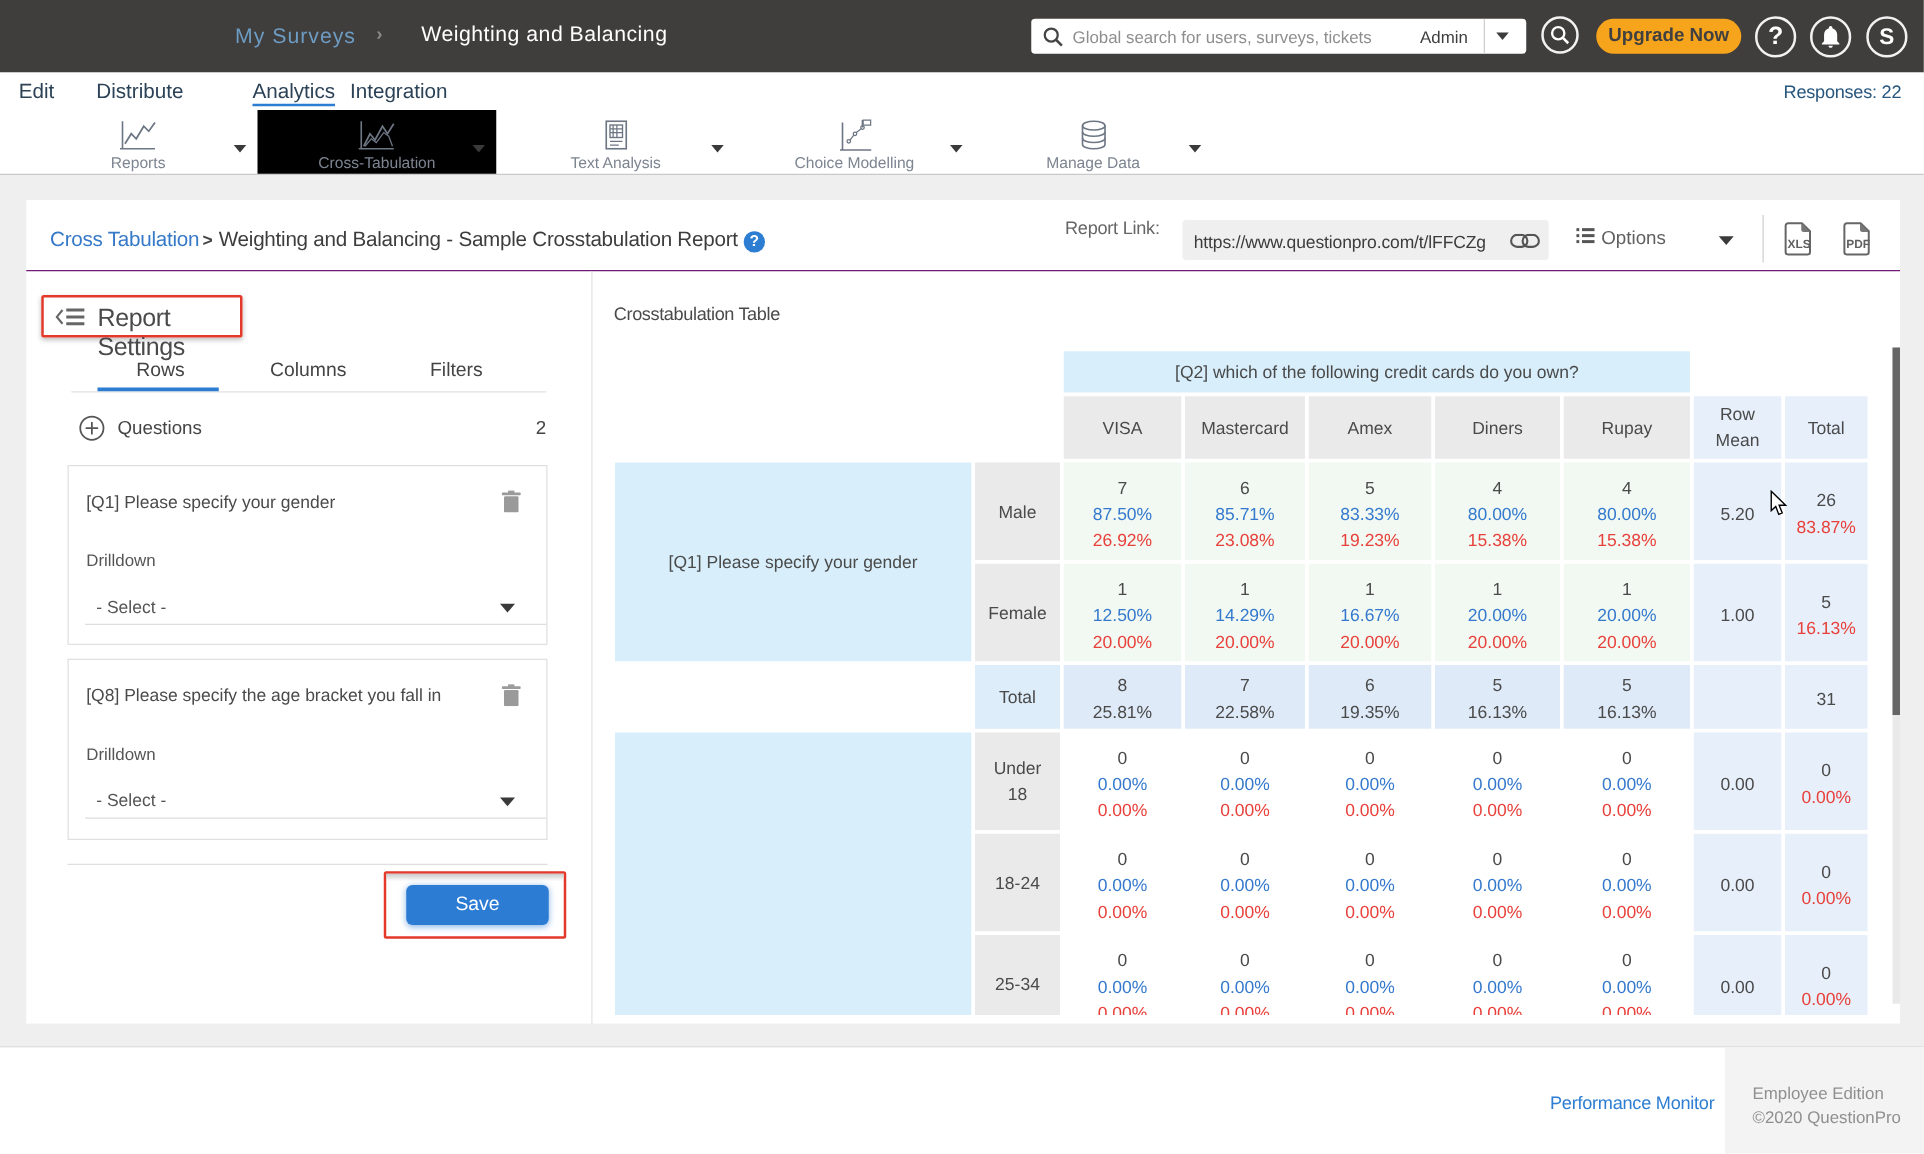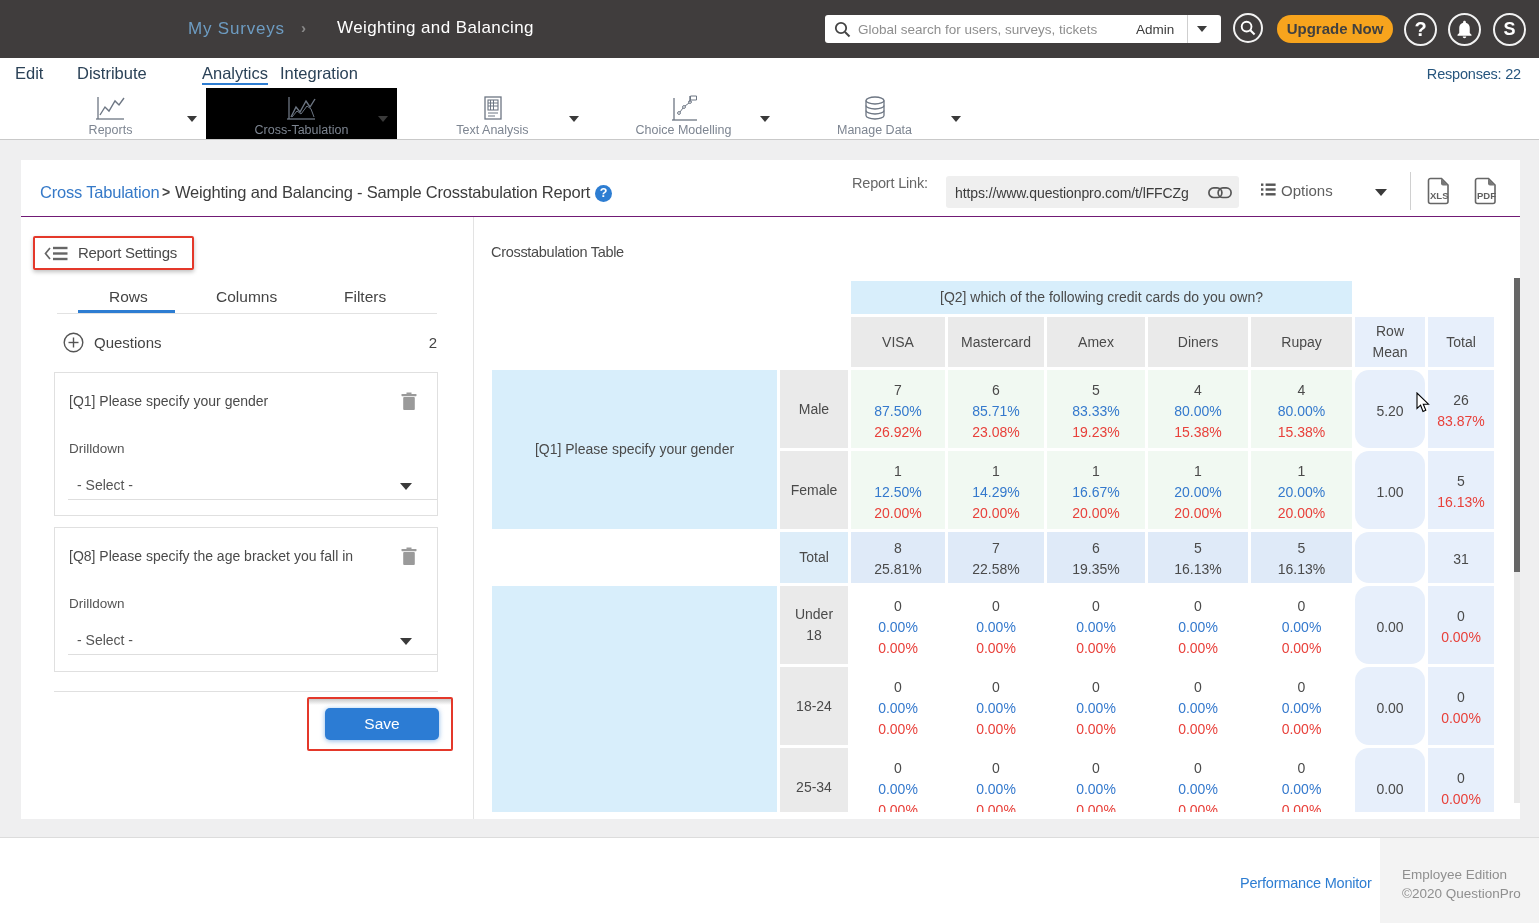--- a/index.html
+++ b/index.html
@@ -44,21 +44,21 @@
 #bc-q { position:absolute; left:574px; top:25px; width:17px; height:17px; border-radius:50%; background:#2d7dd2; color:#fff; font-size:12.5px; font-weight:bold; text-align:center; line-height:17px; }
 #rl-label { position:absolute; left:831px; top:15px; font-size:14.5px; letter-spacing:-0.2px; color:#666; }
 #rl-input { position:absolute; left:925px; top:16px; width:293px; height:32px; background:#efefef; border-radius:3px; }
 #rl-input .url { position:absolute; left:9px; top:9px; font-size:14px; letter-spacing:-0.1px; color:#3c3c3c; }
 #rl-opt { position:absolute; left:1240px; top:22px; font-size:15px; color:#5f5f5f; }
 #rl-caret { position:absolute; left:1354px; top:29px; border-left:6px solid transparent; border-right:6px solid transparent; border-top:7px solid #3a3a3a; }
 #rl-div { position:absolute; left:1389px; top:12px; width:1px; height:38px; background:#d0d0d0; }
 
 #lpanel { position:absolute; left:0; top:57px; width:453px; height:602px; border-right:1px solid #e3e3e3; }
 #rset { position:absolute; left:12px; top:19px; width:161px; height:34px; border:2px solid #e4382a; border-radius:2px; box-shadow:0 2px 4px rgba(0,0,0,0.25); }
-#rset .txt { position:absolute; left:43px; top:6px; font-size:15px; letter-spacing:-0.3px; color:#4a4a4a; }
+#rset .txt { position:absolute; left:43px; top:6px; font-size:20px; letter-spacing:-0.3px; color:#4a4a4a; }
 #tabs { position:absolute; left:0px; top:65px; width:453px; height:40px; }
 #tabs .t { position:absolute; top:6px; font-size:15.5px; color:#444; }
 #tabsline { position:absolute; left:36px; top:96px; width:380px; height:1px; background:#e2e2e2; }
 #tabsul { position:absolute; left:57px; top:93px; width:97px; height:3px; background:#2d7dd2; }
 #qrow { position:absolute; left:42px; top:115px; width:374px; height:24px; }
 #qrow .qt { position:absolute; left:31px; top:2px; font-size:15px; color:#444; }
 #qrow .qn { position:absolute; right:0px; top:2px; font-size:15px; color:#444; }
 .qcard { position:absolute; left:33px; width:384px; border:1px solid #e0e0e0; background:#fff; }
 .qcard .title { position:absolute; left:14px; top:20px; font-size:14px; color:#4a4a4a; }
 .qcard .trash { position:absolute; right:20px; top:19px; }
@@ -82,21 +82,21 @@
 table.ct td { font-size:14px; color:#4a4a4a; text-align:center; vertical-align:middle; line-height:21px; }
 td.qhdr { background:#d8eefb; height:33px; font-size:14.5px; color:#3c3c3c; }
 td.chdr { background:#eaeaea; height:50px; font-size:14.5px; color:#3c3c3c; }
 td.bhdr { background:#e7effb; height:50px; font-size:14.5px; color:#3c3c3c; }
 td.rowlab { background:#d8eefb; font-size:14.5px; color:#3c3c3c; }
 td.sublab { background:#eaeaea; font-size:14.5px; color:#3c3c3c; }
 td.sublab-t { background:#ddedf9; font-size:14.5px; color:#3c3c3c; }
 td.datag { background:#f1f9f2; height:78px; padding-top:5px; }
 td.dataw { background:#fff; height:78px; padding-top:5px; }
 td.datat { background:#dfeaf8; height:51px; padding-top:2px; }
-td.rmean { background:#e7effb; padding-top:4px;border-radius:14px; }
+td.rmean { background:#e7effb; padding-top:4px; }
 td.tcol  { background:#e7effb; padding-top:4px; }
 .b { color:#3479cd; }
 .r { color:#e8403a; }
 
 #gstrip { position:absolute; left:0; top:819px; width:1539px; height:19px; background:#efeff0; border-bottom:1px solid #dcdcdc; }
 #footer { position:absolute; left:0; top:838px; width:1539px; height:85px; background:#fff; }
 #perfmon { position:absolute; left:1240px; top:37px; font-size:14.5px; letter-spacing:-0.2px; color:#2d7dd2; }
 #eebox { position:absolute; left:1380px; top:0px; width:159px; height:85px; background:#f3f3f3; }
 #eebox .l1 { position:absolute; left:22px; top:29px; font-size:13.5px; color:#8f8f8f; }
 #eebox .l2 { position:absolute; left:22px; top:48px; font-size:13.5px; color:#8f8f8f; }

